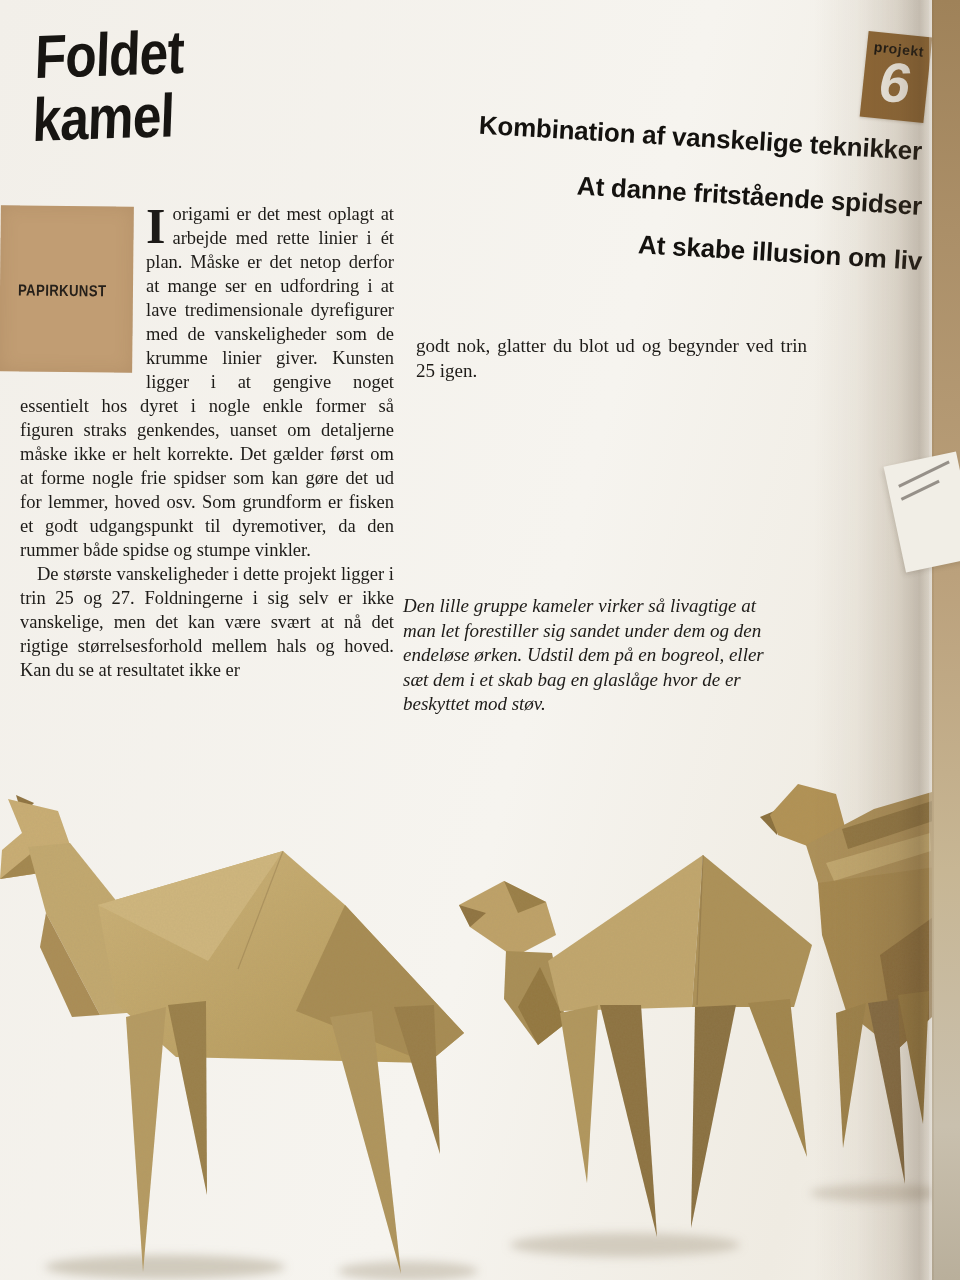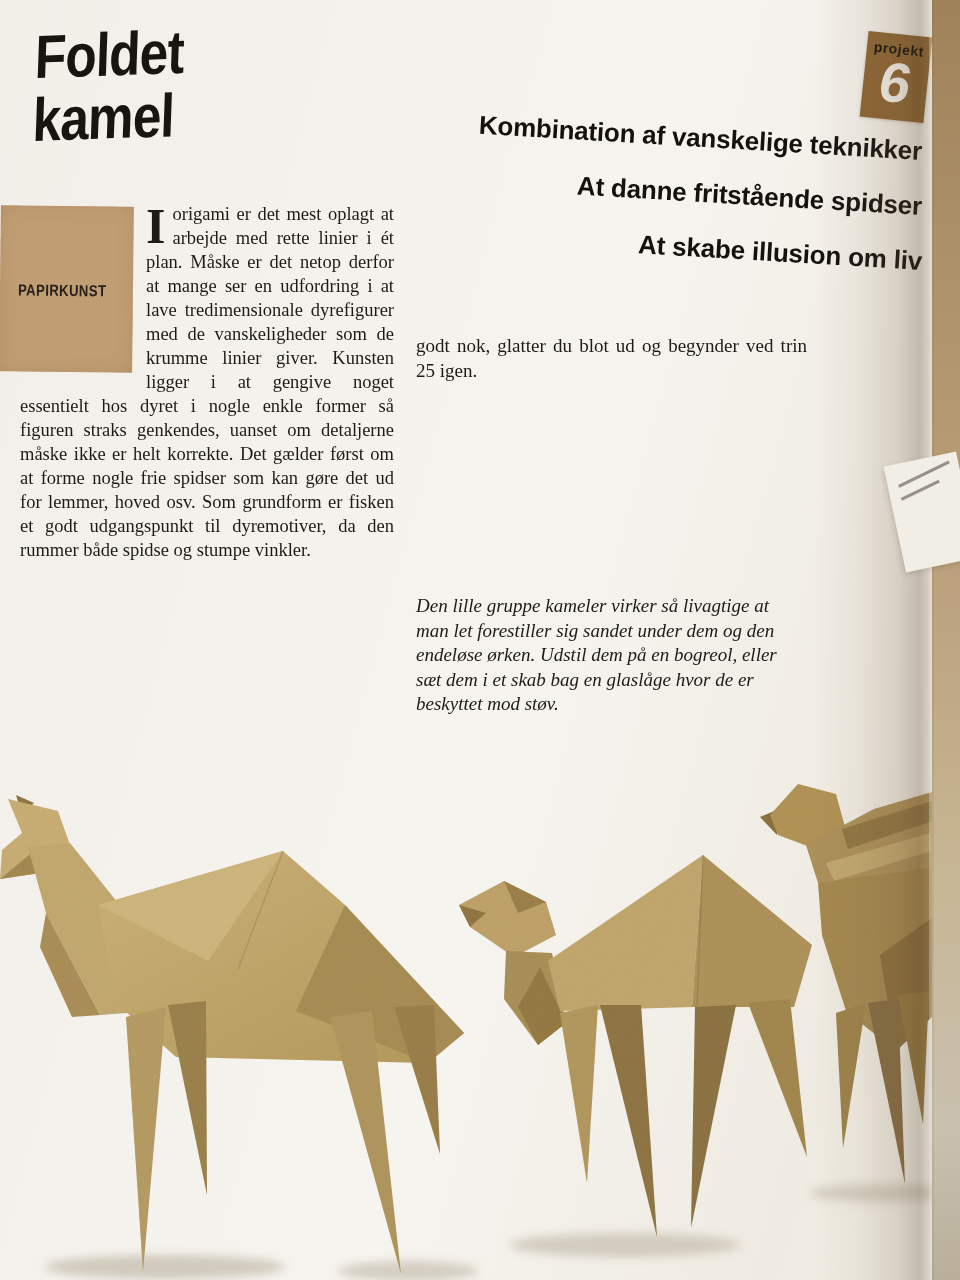--- a/index.html
+++ b/index.html
@@ -46,21 +46,21 @@
   .col1{position:absolute;left:20px;top:202px;width:374px;z-index:2;
         font-size:18.5px;line-height:24px;text-align:justify;}
   .col1 p{margin:0;}
   .sq-spacer{float:left;width:126px;height:172px;}
   .dropcap{float:left;font-weight:bold;font-size:50px;line-height:40px;padding-top:3px;margin:1px 7px 0 0;}
   .indent{text-indent:17px;}
   .col2{position:absolute;left:416px;top:333px;width:391px;z-index:2;
         font-size:19px;line-height:25px;text-align:justify;font-family:Liberation Serif, serif;}
   .col2 p{margin:0;}
   .caption{position:absolute;left:403px;top:594px;width:366px;z-index:2;
-        font-style:italic;font-size:19px;line-height:24.5px;margin-left:13px;}
+        font-style:italic;font-size:19px;line-height:24.5px;}
   
   .photo{position:absolute;left:0;top:755px;width:960px;height:525px;z-index:1;}
   
   .page-curl{position:absolute;top:0;bottom:0;right:26px;width:120px;z-index:5;pointer-events:none;
     background:linear-gradient(to right,rgba(130,105,72,0) 0%,rgba(130,105,72,.07) 35%,
       rgba(115,92,62,.20) 70%,rgba(88,68,44,.30) 88%,rgba(130,105,72,.12) 100%);}
   .edge-strip{position:absolute;top:0;bottom:0;right:0;width:28px;z-index:4;
     background:linear-gradient(to bottom,#9f8259 0%,#ab8f68 18%,#bba17c 45%,#c7b694 68%,#c9c0ae 88%,#b9af9b 100%);}
   .edge-strip::before{content:'';position:absolute;left:-3px;top:0;bottom:0;width:3px;background:rgba(255,255,255,.35);}
   .edge-card{position:absolute;right:-8px;top:458px;width:74px;height:108px;z-index:6;
@@ -89,20 +89,21 @@
     <div class="kline">At skabe illusion om liv</div>
   </div>
 
   <div class="cat-square">
     <span class="clabel">PAPIRKUNST</span>
   </div>
 
   <div class="col1">
     <div class="sq-spacer"></div>
     <p><span class="dropcap">I</span><span>origami er det mest oplagt at arbejde med rette linier i ét plan. Måske er det netop derfor at mange ser en udfordring i at lave tredimensionale dyrefigurer med de vanskeligheder som de krumme linier giver. Kunsten ligger i at gengive noget essentielt hos dyret i nogle enkle former så figuren straks genkendes, uanset om detaljerne måske ikke er helt korrekte. Det gælder først om at forme nogle frie spidser som kan gøre det ud for lemmer, hoved osv. Som grundform er fisken et godt udgangspunkt til dyremotiver, da den rummer både spidse og stumpe vinkler.</span></p>
+    <p class="indent">De største vanskeligheder i dette projekt ligger i trin 25 og 27. Foldningerne i sig selv er ikke vanskelige, men det kan være svært at nå det rigtige størrelsesforhold mellem hals og hoved. Kan du se at resultatet ikke er</p>
   </div>
 
   <div class="col2">
     <p>godt nok, glatter du blot ud og begynder ved trin 25 igen.</p>
   </div>
 
   <div class="caption">Den lille gruppe kameler virker så livagtige at man let forestiller sig sandet under dem og den endeløse ørken. Udstil dem på en bogreol, eller sæt dem i et skab bag en glaslåge hvor de er beskyttet mod støv.</div>
 
   <svg class="photo" viewBox="0 0 960 525" xmlns="http://www.w3.org/2000/svg">
     <defs>

